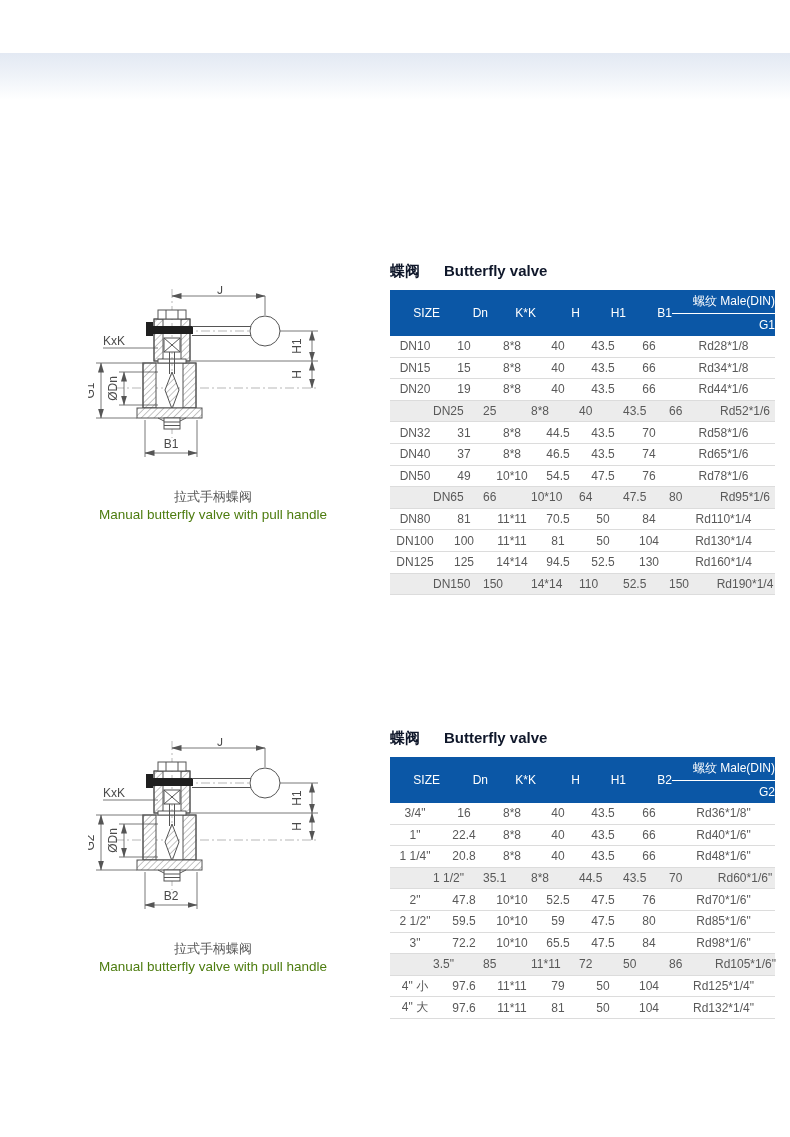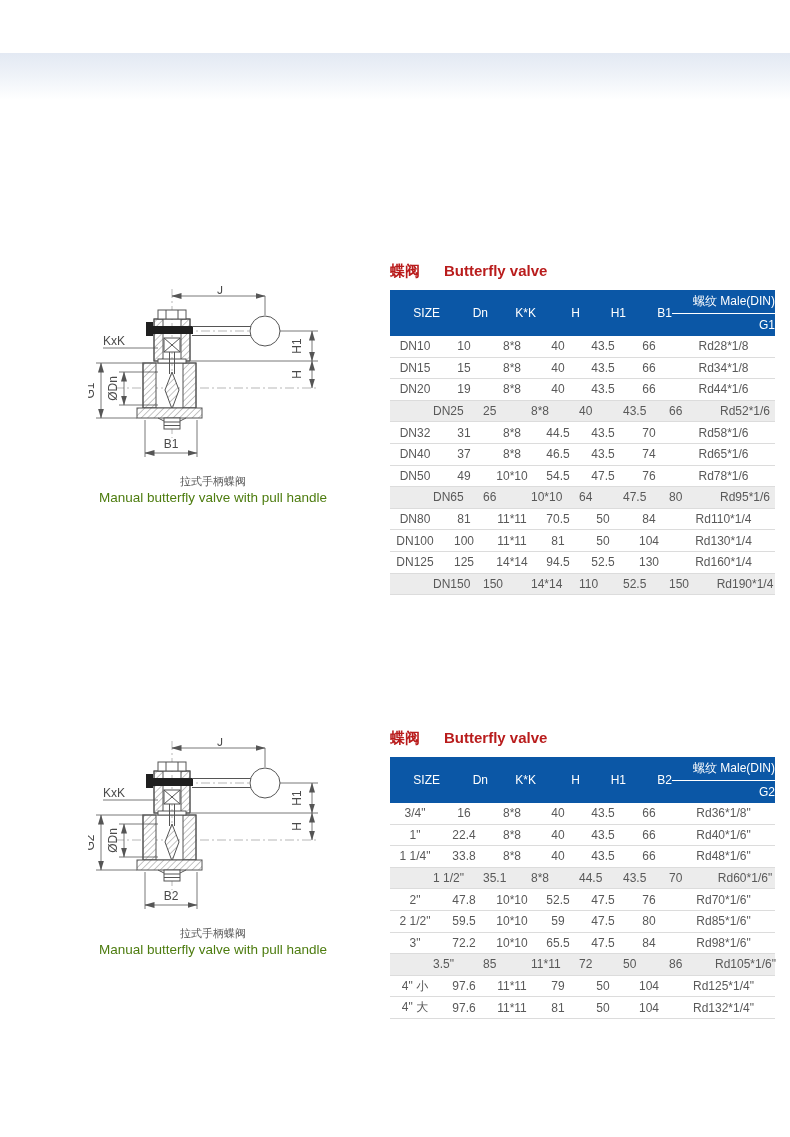--- a/index.html
+++ b/index.html
@@ -10,40 +10,40 @@
   }
   .band {
     position:absolute; left:0; top:53px; width:790px; height:47px;
     background:linear-gradient(180deg,#e3e9f3 0%,#eef2f8 45%,#ffffff 100%);
   }
   
   .tablecol { position:absolute; left:390px; width:385px; }
   #tablecol-0 { top:262px; }
   #tablecol-1 { top:729px; }
   .titlebar { display:flex; align-items:baseline; gap:24px; height:22px; }
-  .title-zh, .title-en { font-size:15px; font-weight:bold; color:#b91c1c; }
+  .title-zh, .title-en { font-size:15px; font-weight:bold; color:#0f172a; }
   .standard { margin-top:4px; height:16px; font-size:12px; color:#555; }
   table { border-collapse:collapse; width:385px; margin-top:6px; table-layout:fixed; }
   thead tr { height:23px; }
   thead th {
     background:#0b57a6; color:#ffffff; font-size:12px; font-weight:normal;
     text-align:right; padding:0;
   }
   th.thread { border-bottom:1px solid #ffffff; }
   tbody td {
     font-size:12px; color:#595959; text-align:center;
     height:20.6px; padding:0; border-bottom:1px solid #dcdcdc;
     white-space:nowrap;
   }
   tr.shaded td { background:#ececec;padding-left:43px; }
   
   .drawing { position:absolute; left:88px; width:250px; text-align:center; }
   #drawing-0 { top:286px; }
   #drawing-1 { top:738px; }
-  .cap-zh { font-size:11px; color:#595959; margin-top:4px; }
+  .cap-zh { font-size:13px; color:#595959; margin-top:18px; }
   .cap-en { font-size:13.5px; color:#4d7c0f; margin-top:1px; white-space:nowrap; }
   svg text { font-family:"Liberation Sans","DejaVu Sans",sans-serif; font-size:12px; fill:#4a4a4a; }
 </style>
 </head>
 <body>
 
 <div class="band"></div>
 
 <div class="drawing" id="drawing-0">
   <svg width="250" height="180" viewBox="0 0 250 180">
@@ -375,21 +375,21 @@
           <td>1"</td>
           <td>22.4</td>
           <td>8*8</td>
           <td>40</td>
           <td>43.5</td>
           <td>66</td>
           <td>Rd40*1/6"</td>
         </tr>
         <tr>
           <td>1 1/4"</td>
-          <td>33.8</td>
+          <td>20.8</td>
           <td>8*8</td>
           <td>40</td>
           <td>43.5</td>
           <td>66</td>
           <td>Rd48*1/6"</td>
         </tr>
         <tr class="shaded">
           <td>1 1/2"</td>
           <td>35.1</td>
           <td>8*8</td>

